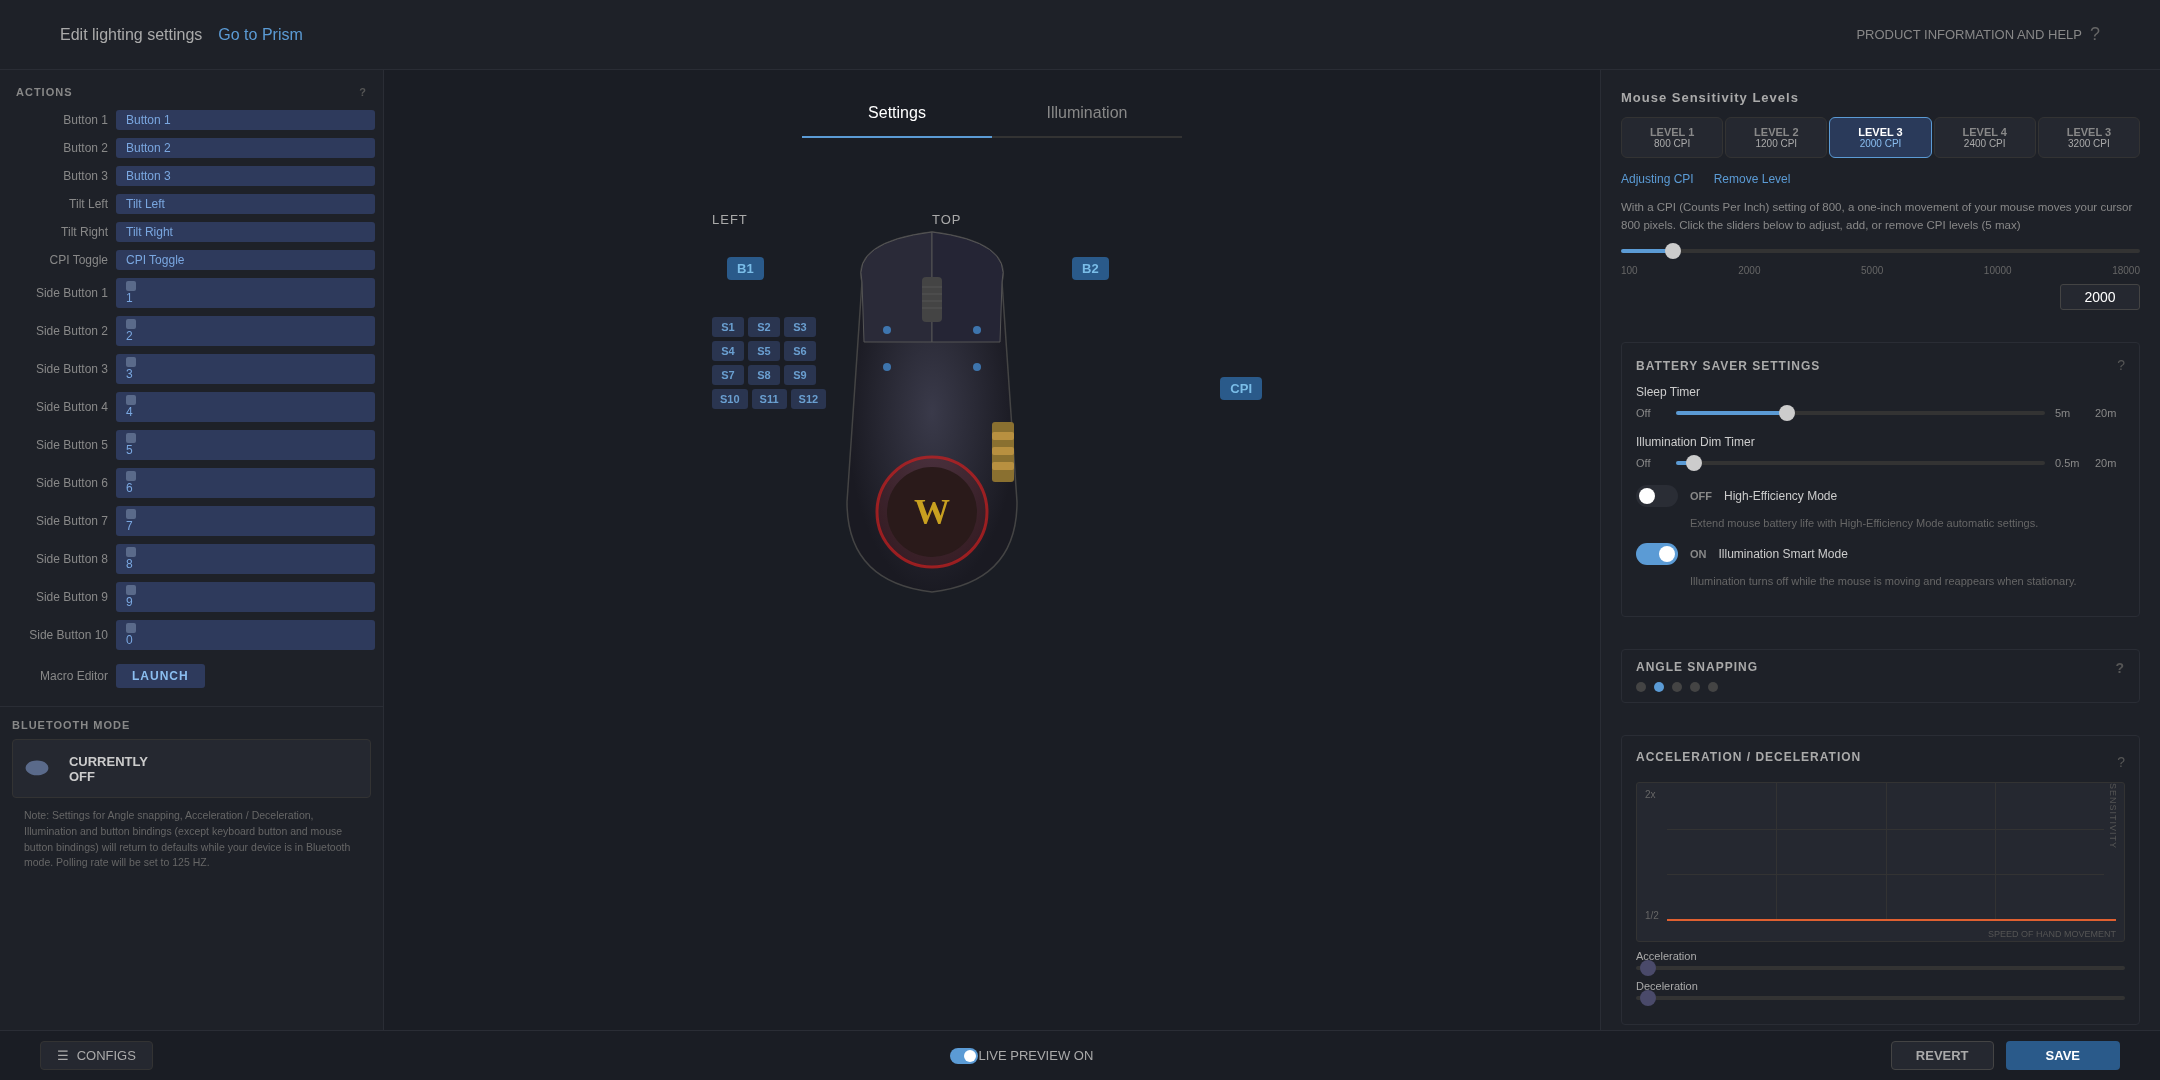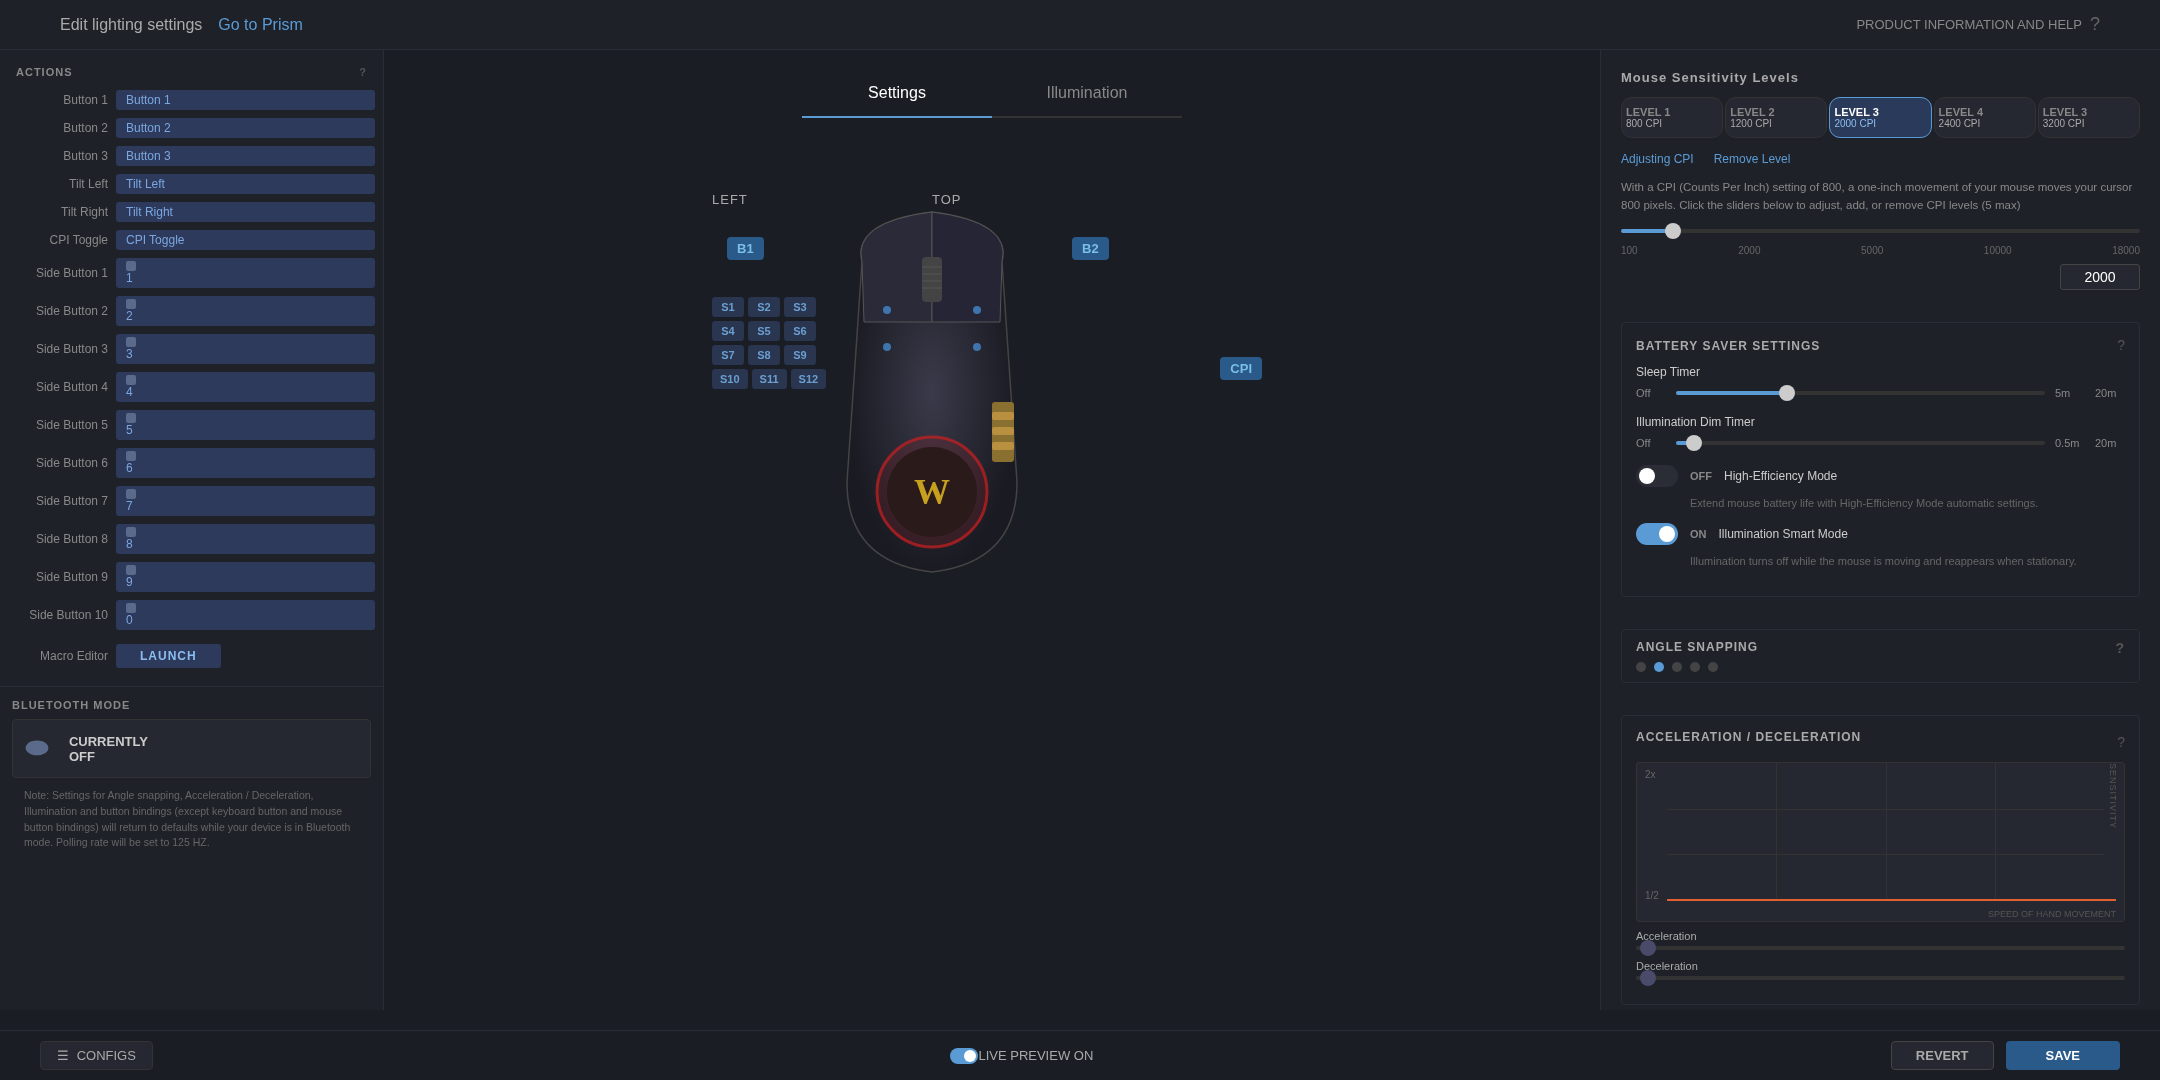--- a/index.html
+++ b/index.html
@@ -12,21 +12,21 @@
       height: 1080px;
       overflow: hidden;
       position: relative;
     }
 
     
     .header {
       background: #1e2128;
       border-bottom: 1px solid #2a2d35;
       padding: 0 60px;
-      height: 50px;
+      height: 70px;
       display: flex;
       align-items: center;
       justify-content: space-between;
     }
     .header-left { display: flex; align-items: center; gap: 16px; }
     .header-title { color: #aaa; font-size: 16px; font-weight: 500; }
     .header-link { color: #5b9bd5; font-size: 16px; font-weight: 500; cursor: pointer; }
     .header-right { color: #888; font-size: 13px; display: flex; align-items: center; gap: 8px; }
 
     
@@ -83,21 +83,21 @@
       padding: 6px 8px;
       gap: 8px;
       margin-top: 4px;
     }
     .macro-label { color: #888; font-size: 12px; width: 100px; text-align: right; }
     .launch-btn {
       background: #2e3a5c;
       color: #8bbef0;
       border: none;
       border-radius: 3px;
-      padding: 5px 24px;
+      padding: 5px 16px;
       font-size: 12px;
       font-weight: 600;
       cursor: pointer;
       letter-spacing: 1px;
     }
 
     
     .bluetooth-section {
       margin-top: 12px;
       border-top: 1px solid #2a2d35;
@@ -248,22 +248,23 @@
     }
     .cpi-levels {
       display: flex;
       gap: 2px;
       margin-bottom: 14px;
     }
     .cpi-level {
       flex: 1;
       background: #252830;
       border: 1px solid #333;
-      border-radius: 11px;
+      border-radius: 6px;
       padding: 8px 4px;
+      text-align: center;
       cursor: pointer;
       font-size: 11px;
       color: #888;
     }
     .cpi-level.active {
       background: #2a3a5a;
       border-color: #5b9bd5;
       color: #fff;
     }
     .cpi-level-name { font-weight: 700; font-size: 11px; }

